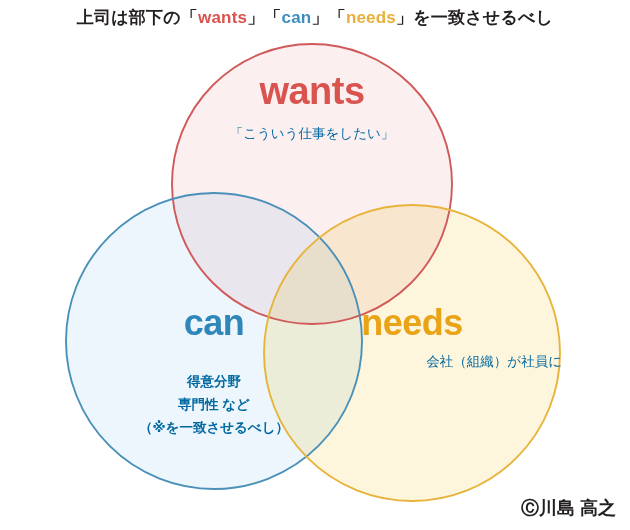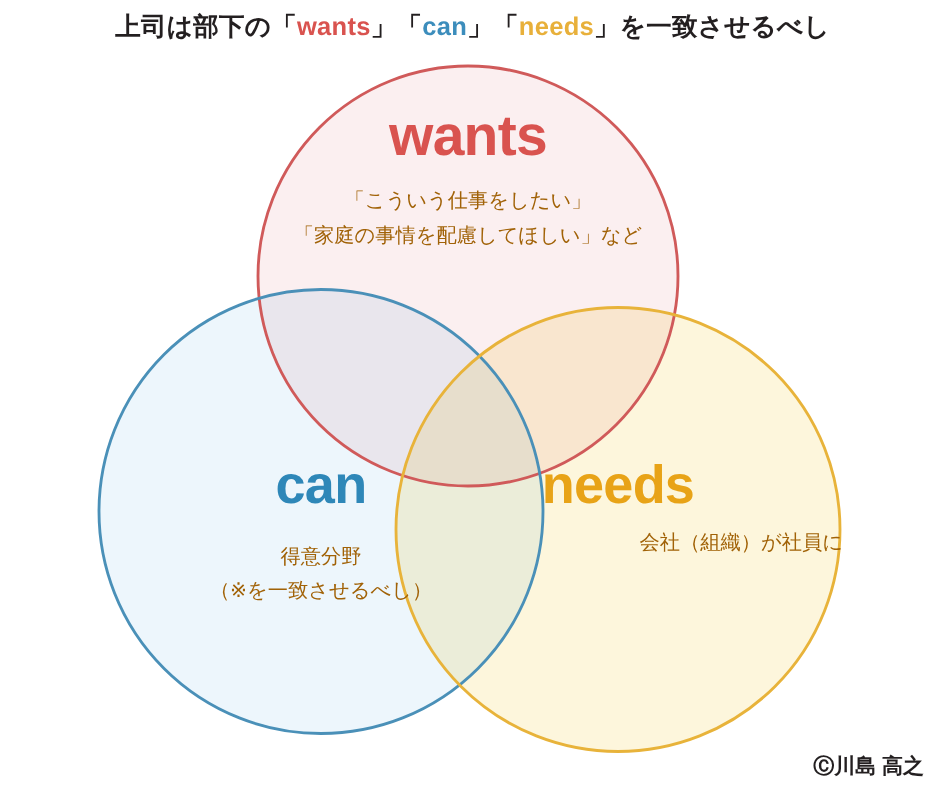--- a/index.html
+++ b/index.html
@@ -74,36 +74,36 @@
   #label-needs {
     left: 292px; top: 305px; width: 240px;
     font-size: 36px;
     color: #E8A317;
     letter-spacing: -0.5px;
   }
 
   .body-text {
     position: absolute;
     text-align: center;
-    color: #a16207;
+    color: #0369a1;
     font-size: 13.5px;
     line-height: 1.72;
     white-space: nowrap;
   }
   #text-wants { left: 0; top: 122px; width: 630px; }
   #text-can   { left: 94px; top: 350px; width: 240px; }
   #text-needs { left: 292px; top: 350px; width: 240px; text-align: right; }
   .body-text .line { display: block; }
 
   
   #credit {
     position: absolute;
     right: 14px;
     bottom: 10px;
-    font-size: 14px;
+    font-size: 18px;
     font-weight: bold;
     color: #231f20;
     white-space: nowrap;
   }
 </style>
 </head>
 <body>
 
 <div id="stage">
 
@@ -120,26 +120,26 @@
     <g fill="none" stroke-width="1.9">
       <circle id="stroke-wants" cx="312" cy="184" r="140" stroke="#D05A5A"></circle>
       <circle id="stroke-can" cx="214" cy="341" r="148" stroke="#4A90B8"></circle>
       <circle id="stroke-needs" cx="412" cy="353" r="148" stroke="#E8B33A"></circle>
     </g>
   </svg>
 
   <div class="label-big" id="label-wants" style="left: 162px; width: 300px; top: 72px;">wants</div>
   <div class="body-text" id="text-wants" style="left: 162px; width: 300px; top: 122px;">
     <span class="line">「こういう仕事をしたい」</span>
-    <span class="line">「家庭の事情を配慮してほしい」など</span>
   </div>
 
   <div class="label-big" id="label-can" style="left: 64px; width: 300px; top: 305px;">can</div>
-  <div class="body-text" id="text-can" style="left: 64px; width: 300px; top: 359px;">
+  <div class="body-text" id="text-can" style="left: 64px; width: 300px; top: 370px; font-weight: bold;">
     <span class="line">得意分野</span>
+    <span class="line">専門性 など</span>
     <span class="line">（※を一致させるべし）</span>
   </div>
 
   <div class="label-big" id="label-needs" style="left: 262px; width: 300px; top: 305px;">needs</div>
   <div class="body-text" id="text-needs" style="left: 262px; width: 300px; top: 350px;">
     <span class="line">会社（組織）が社員に</span>
   </div>
 
   <div id="credit">Ⓒ川島 高之</div>
 

